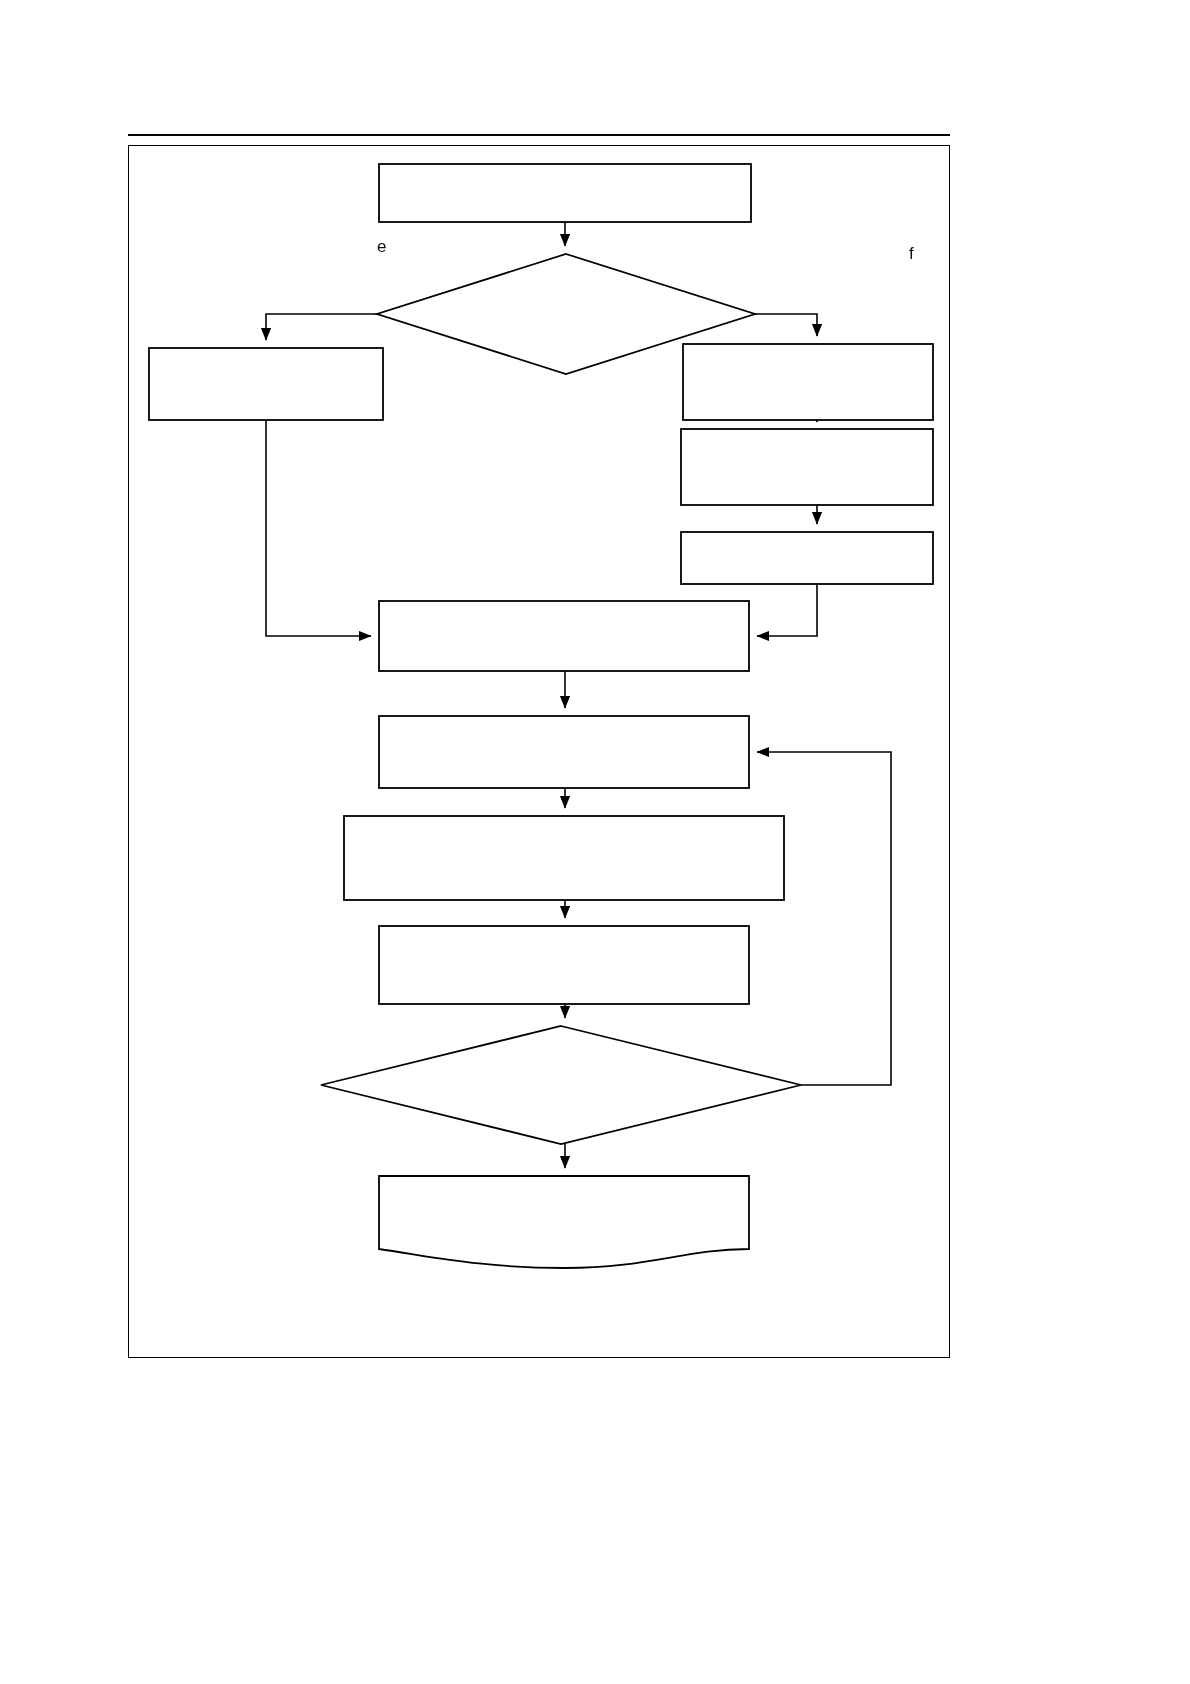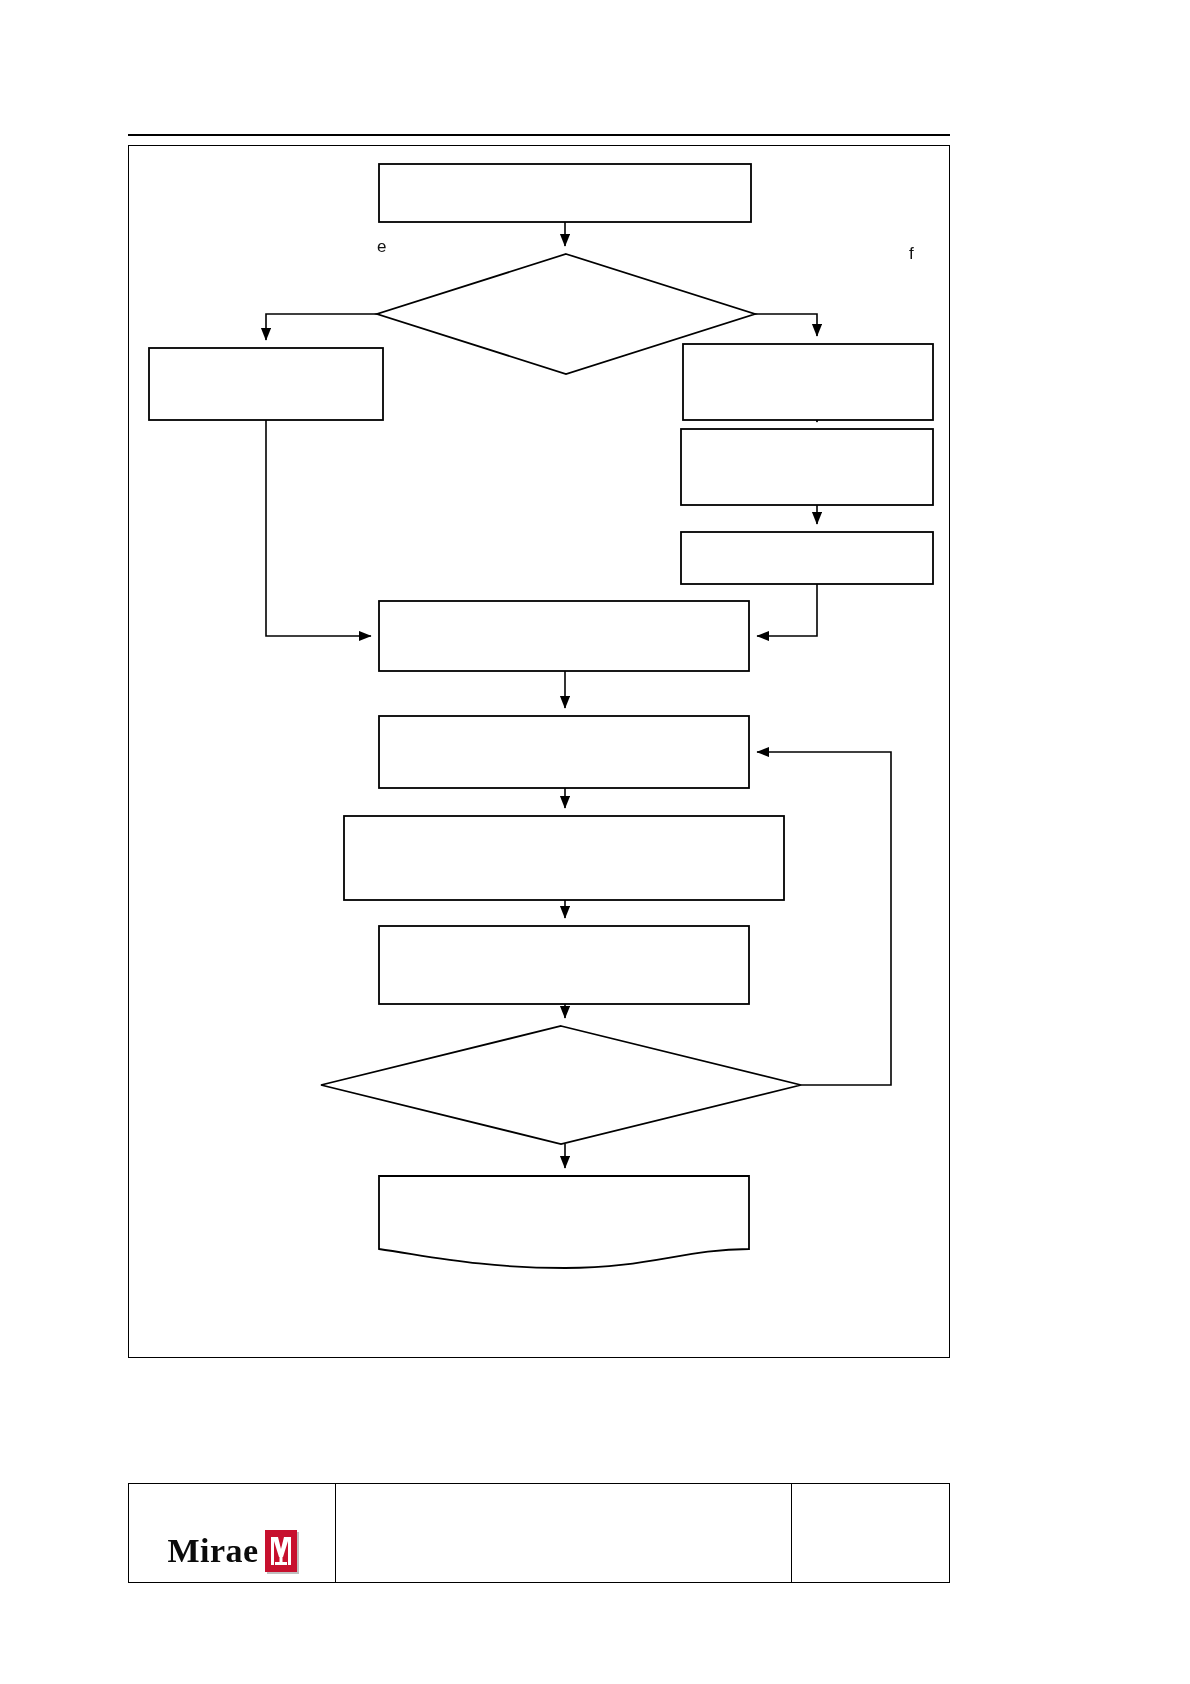--- a/index.html
+++ b/index.html
@@ -192,38 +192,14 @@
         <path d="M250,1030 L620,1030 L620,1103
                  C556,1103 520,1122 436,1122
                  C352,1122 300,1110 250,1103 Z"></path>
       </g>
     </svg>
 
     <span class="branch-label e">e</span>
     <span class="branch-label f">f</span>
   </div>
 
-  <div class="footer-table">
-
-    <div class="footer-cell logo-cell">
-      <div class="mirae-logo">
-        <span class="mirae-wordmark">Mirae</span>
-        <span class="mirae-mark">
-          <svg width="32" height="42" viewBox="0 0 32 42" aria-hidden="true">
-            <rect x="0" y="0" width="32" height="42" fill="#c7102e"></rect>
-            <g fill="#ffffff">
-              <rect x="6" y="7" width="3" height="28"></rect>
-              <rect x="23" y="7" width="3" height="28"></rect>
-              <path d="M9,7 L13,7 L16,19 L19,7 L23,7 L23,11 L18,27 L14,27 L9,11 Z"></path>
-              <rect x="14.5" y="25" width="3" height="10"></rect>
-              <rect x="10" y="32" width="12" height="3"></rect>
-            </g>
-          </svg>
-        </span>
-      </div>
-    </div>
-
-    <div class="footer-cell title-cell"></div>
-
-    <div class="footer-cell meta-cell"></div>
-  </div>
 
 </div>
 
 </body></html>

